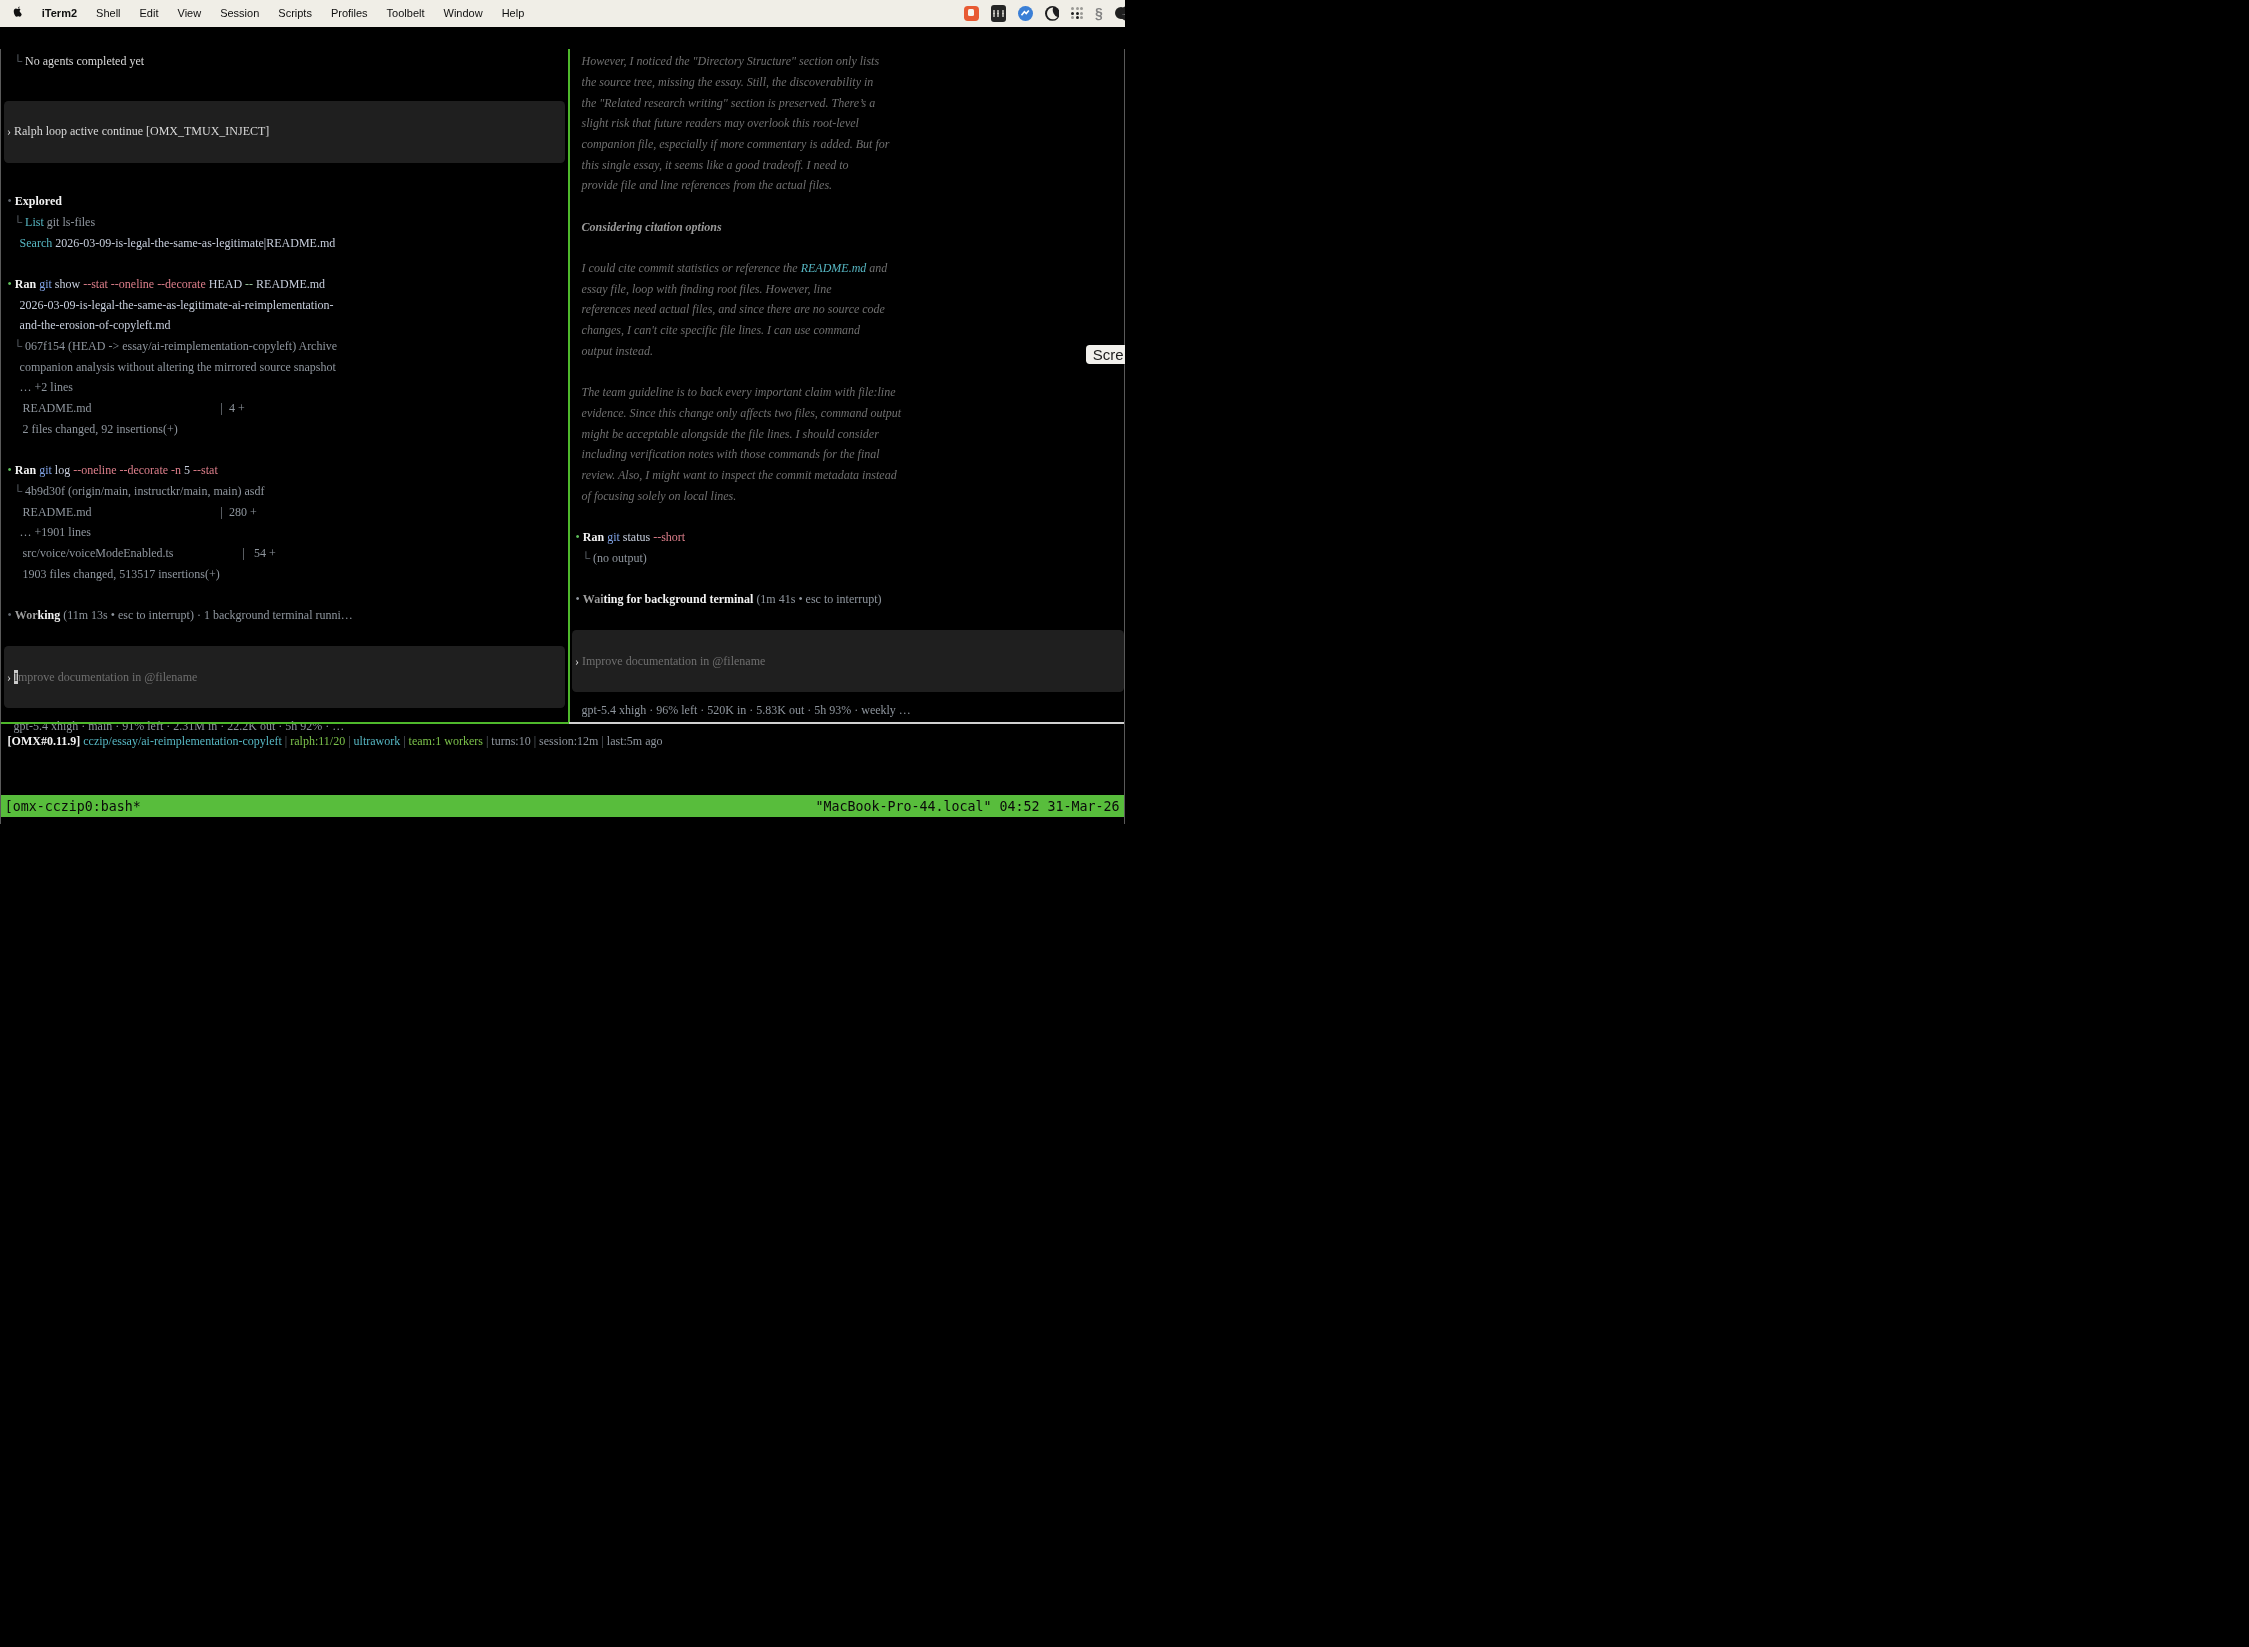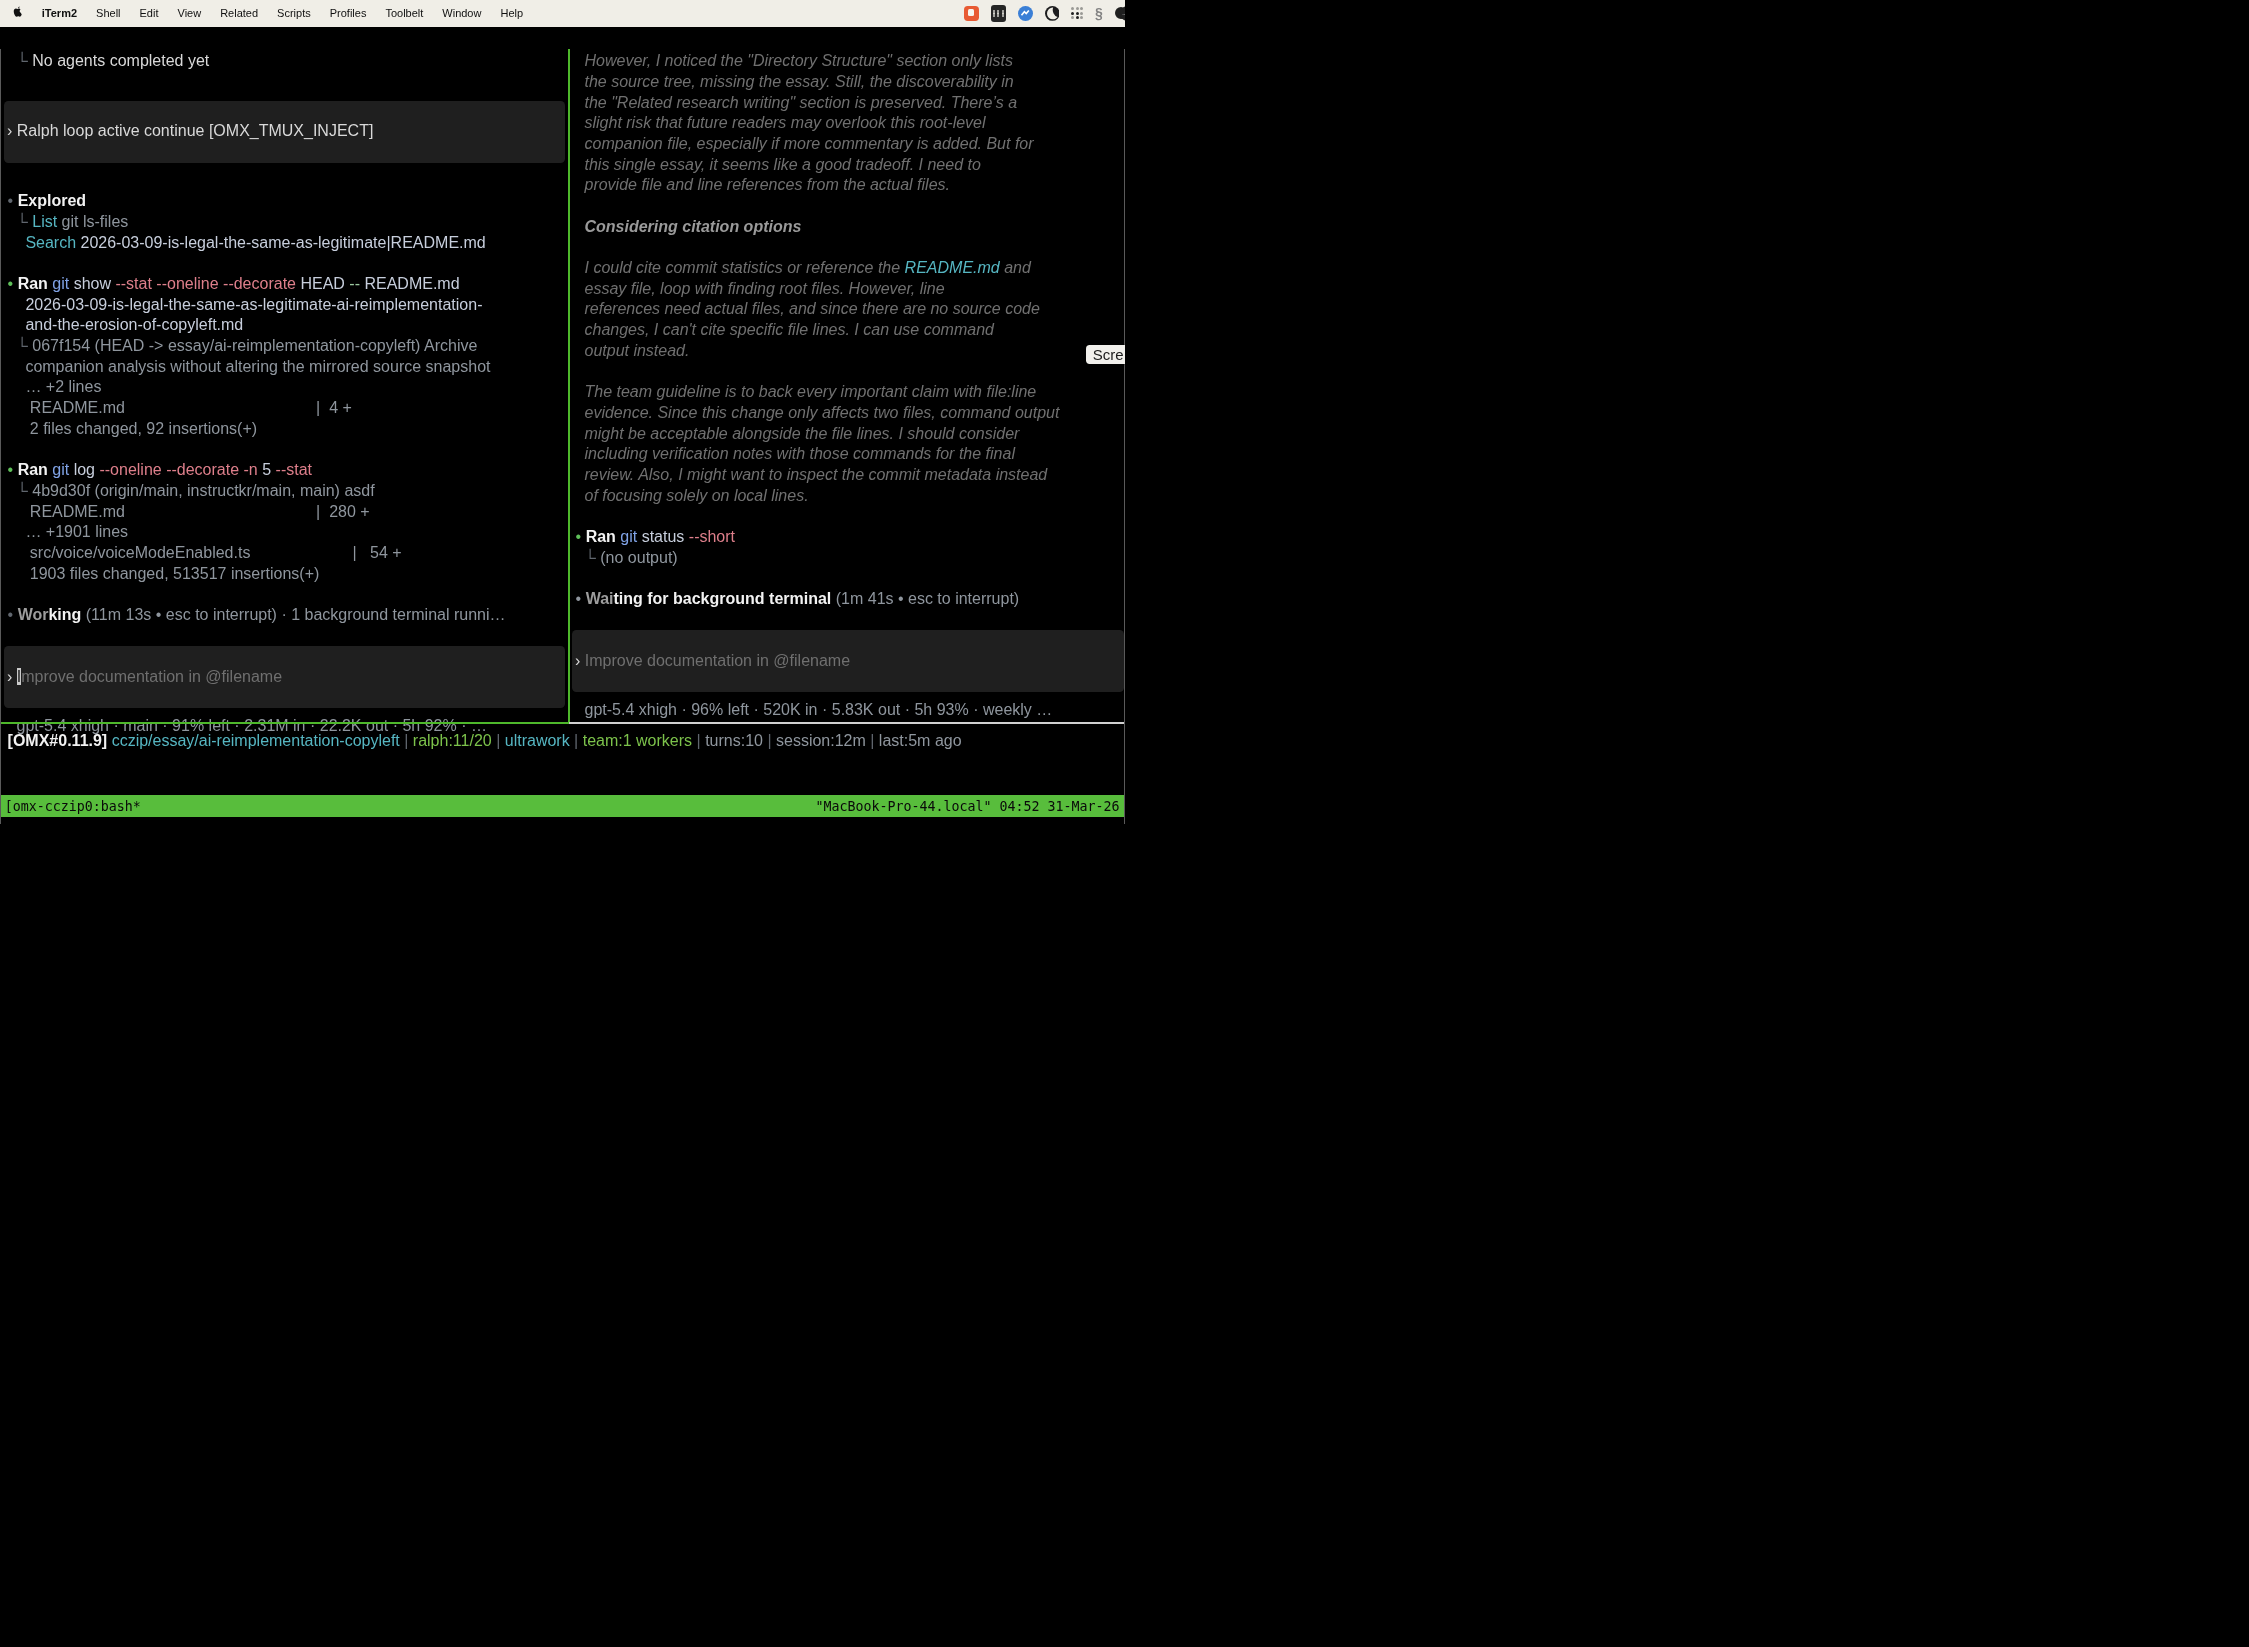--- a/index.html
+++ b/index.html
@@ -48,21 +48,21 @@
             border-left:0.7px solid #5a5a5a;border-right:0.7px solid #5a5a5a;}
   .pane{position:absolute;top:0;}
   .pane-left{left:0;width:567px;}
   .pane-right{left:568px;width:555px;}
   .pane-pad{padding-top:2.2px;}
   .vdivider{position:absolute;left:567px;top:0;width:1.5px;height:675px;background:#4eb82b;}
   .hborder-left{position:absolute;top:673px;left:0;width:567px;height:1.5px;background:#4eb82b;}
   .hborder-right{position:absolute;top:673px;left:568px;width:555px;height:1.5px;background:#d0d0d0;}
 
   .trow{margin:0;white-space:pre;height:20.7px;padding-left:6.6px;
-        font-family:Liberation Sans, sans-serif;font-size:16px;line-height:20.7px;}
+        font-family:Liberation Serif, serif;font-size:12px;line-height:20.7px;}
   .tbox{margin:8px 3px;background:#1f1f1f;border-radius:4.4px;height:62px;display:flex;align-items:center;}
   .tbox .trow{padding-left:3px;height:auto;}
   .tbox.flush-right{margin-right:0;}
 
   
   .s-fg{color:#d9d9d9;}
   .s-fgb{color:#f2f2f2;font-weight:bold;}
   .s-out{color:#8f969e;}
   .s-dim{color:#60666e;}
   .s-think{color:#707070;font-style:italic;}
@@ -105,21 +105,21 @@
             <path fill="#111" d="M150 130c-3 7-6 13-10 19-6 9-12 15-22 15-9 0-12-6-23-6s-15 6-23 6c-10 0-17-8-23-17C37 130 27 103 27 78c0-27 17-41 34-41 9 0 17 6 23 6 5 0 14-7 24-6 4 0 16 2 24 13-1 1-14 8-14 25 0 20 17 27 18 27zM111 26c4-5 7-12 6-19-6 0-13 4-17 9-4 4-7 11-6 18 7 0 13-4 17-8z"></path>
           </svg>
       </span>
     </div>
 
     <div style="display:flex;gap:19px;">
         <div class="menu-item bold">iTerm2</div>
         <div class="menu-item">Shell</div>
         <div class="menu-item">Edit</div>
         <div class="menu-item">View</div>
-        <div class="menu-item">Related</div>
+        <div class="menu-item">Session</div>
         <div class="menu-item">Scripts</div>
         <div class="menu-item">Profiles</div>
         <div class="menu-item">Toolbelt</div>
         <div class="menu-item">Window</div>
         <div class="menu-item">Help</div>
       </div>
   </div>
   <div class="menu-right">
     <div class="mi">
         <div class="ic-record"></div>

